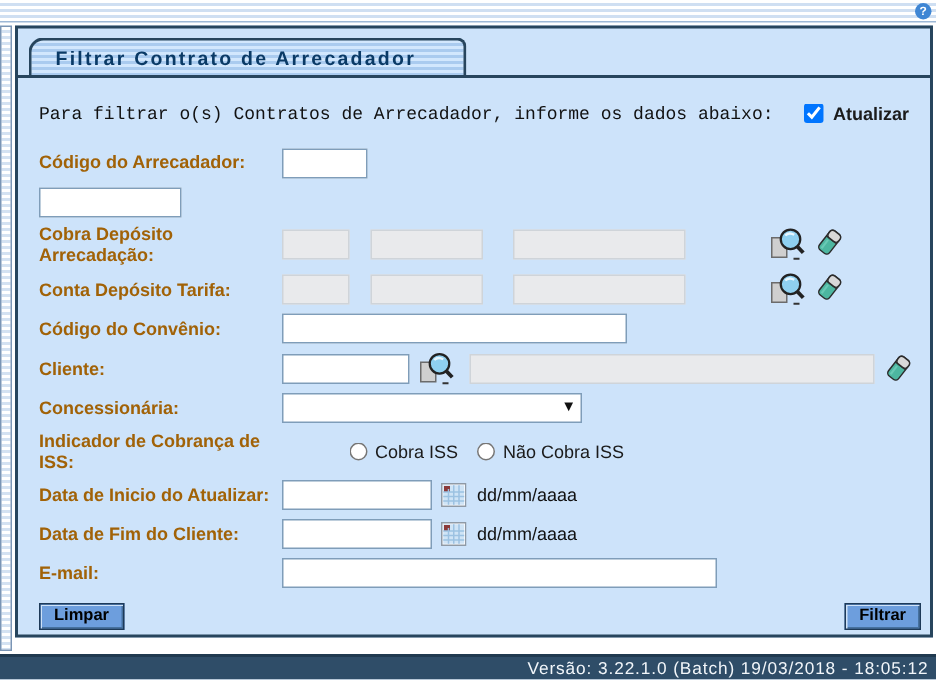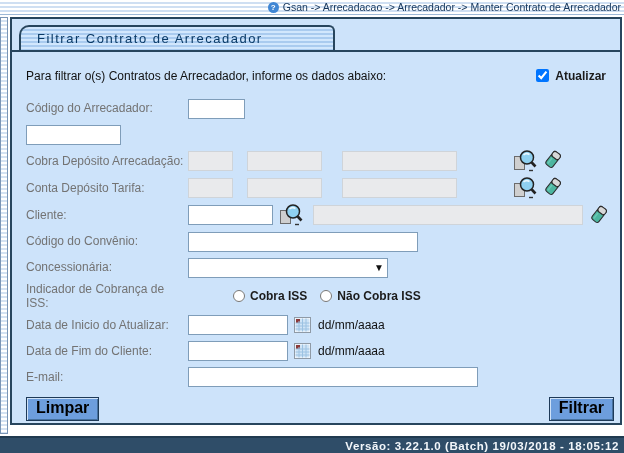--- a/index.html
+++ b/index.html
@@ -17,30 +17,30 @@
 
   
   .side-strip { position:absolute; top:17px; left:0; width:8px; height:417px;
     background:repeating-linear-gradient(180deg,#ffffff 0 2px,#d4e2f2 2px 4px);
     border:1px solid #7a95b5; }
 
   
   .panel { position:absolute; top:17px; left:10px; right:2px; height:408px;
     border:2px solid #27455d; background:#cde3fa; }
   .tab-bar { padding:6px 0 0 7px; border-bottom:2px solid #27455d; }
-  .tab { display:inline-block; width:316px; border:2px solid #27455d; border-bottom:none;
-    border-radius:10px 6px 0 0; padding:4px 0 4px 16px; font-size:13px; font-weight:normal;
+  .tab { display:inline-block; width:292px; border:2px solid #27455d; border-bottom:none;
+    border-radius:10px 6px 0 0; padding:4px 0 4px 16px; font-size:13px; font-weight:bold;
     letter-spacing:1.5px; color:#0a3a66;
     background:repeating-linear-gradient(180deg,#d2e7fd 0 2px,#aacbef 2px 4px); }
 
   .form { padding:12px 0 0 8px; }
   .row { display:flex; align-items:center; margin:3px 0 3px 6px; min-height:23px; }
-  .lbl { width:162px; flex-shrink:0; font-size:12px; font-weight:normal; color:#737373; line-height:1.2; }
+  .lbl { width:162px; flex-shrink:0; font-size:12px; font-weight:bold; color:#a16207; line-height:1.2; }
   .intro-row { margin:0 0 10px 6px; }
-  .intro { font-size:12px; color:#111; }
+  .intro { font-size:12px; color:#111;font-family:Liberation Mono, monospace; }
   .atualizar { margin-left:auto; margin-right:14px; display:flex; align-items:center; gap:6px; }
   .b-label { font-size:12px; font-weight:bold; color:#1b1b1b; }
 
   input.txt { height:20px; border:1px solid #7f9db9; background:#fff; font-size:12px;
     font-family:"Liberation Sans",sans-serif; padding:0 3px; }
   input.gray { background:#e9eaec; border:1px solid #cfd4d9; }
   .w45{width:45px}.w57{width:57px}.w75{width:75px}.w85{width:85px}.w95{width:95px}
   .w100{width:100px}.w115{width:115px}.w230{width:230px}.w270{width:270px}.w290{width:290px}
   .ml14{margin-left:14px}.ml20{margin-left:20px}.ml6{margin-left:6px}.ml8{margin-left:8px}
   .icons-right{margin-left:56px; display:flex; align-items:flex-start; gap:3px;}
@@ -48,39 +48,38 @@
   .icon-btn{display:inline-block; line-height:0; cursor:pointer;}
 
   .sel-wrap { position:relative; display:inline-block; }
   select.sel { width:200px; height:20px; border:1px solid #7f9db9; background:#fff;
     font-size:12px; appearance:none; -webkit-appearance:none; padding:0 18px 0 3px;
     font-family:"Liberation Sans",sans-serif; }
   .sel-arrow { position:absolute; right:4px; top:4px; font-size:10px; color:#111; pointer-events:none; }
 
   .radio-group { display:flex; align-items:center; gap:5px; margin-left:45px; }
   .radio-group input { width:12px; height:12px; }
-  .radio-lbl { font-size:12px; font-weight:bold; color:#1b1b1b; margin-right:8px; }
+  .radio-lbl { font-size:12px; font-weight:normal; color:#1b1b1b; margin-right:8px; }
 
   .hint { font-size:12px; color:#111; margin-left:7px; }
 
   .buttons-row { margin:8px 6px 0 6px; display:flex; justify-content:space-between; }
-  .btn { font-family:"Liberation Sans",sans-serif; font-size:16px; font-weight:bold; color:#000;
+  .btn { font-family:"Liberation Sans",sans-serif; font-size:11px; font-weight:bold; color:#000;
     background:#6d9edd; border:1px solid #1e3a58; padding:1px 9px 3px;
     box-shadow:inset 1px 1px 0 #cfe2f7, inset -1px -1px 0 #46719f; cursor:pointer; }
 
   .footer { position:absolute; bottom:0; left:0; right:0; height:17px; background:#2f4d68;
     border-top:2px solid #203a50; display:flex; justify-content:flex-end; align-items:center; }
-  .footer span { font-size:11.5px; font-weight:bold; color:#f2f6fa; letter-spacing:0.6px; padding-right:5px; }
+  .footer span { font-size:11.5px; font-weight:normal; color:#f2f6fa; letter-spacing:0.6px; padding-right:5px; }
 </style>
 </head>
 <body>
 
 <div class="topbar">
   <span class="help-icon">?</span>
-  <span class="crumb">Gsan -&gt; Arrecadacao -&gt; Arrecadador -&gt; Manter Contrato de Arrecadador</span>
 </div>
 
 <div class="side-strip"></div>
 
 <div class="panel">
   <div class="tab-bar">
     <div class="tab">Filtrar Contrato de Arrecadador</div>
   </div>
 
   <div class="form">
@@ -149,20 +148,25 @@
           <svg width="22" height="22" viewBox="0 0 22 22">
             <g transform="rotate(38 11 11)">
               <rect x="6.5" y="2.5" width="8.5" height="16" rx="2.5" fill="#4db6a0" stroke="#2c2c2c"></rect>
               <path d="M6.5 8.5 h8.5" stroke="#2c2c2c"></path>
               <rect x="6.5" y="2.5" width="8.5" height="6" rx="2.5" fill="#d8d8d8" stroke="#2c2c2c"></rect>
               <line x1="9" y1="10" x2="9" y2="17" stroke="#69c9b5" stroke-width="1.4"></line>
             </g>
           </svg>
         </span>
       </span>
+    </div>
+
+    <div class="row">
+      <label class="lbl">Código do Convênio:</label>
+      <input class="txt w230" value="" style="">
     </div>
 
     <div class="row">
       <label class="lbl">Cliente:</label>
       <input class="txt w85" value="" style="">
       <span class="icon-btn ml6">
         <svg width="26" height="24" viewBox="0 0 26 24">
           <rect x="1.5" y="7.5" width="10" height="13" fill="#cfcfcf" stroke="#6b6b6b"></rect>
           <circle cx="14" cy="8.5" r="6.5" fill="#8fd0f0" stroke="#222" stroke-width="1.5"></circle>
           <path d="M10.5 6 Q13 3.5 16.5 5.5" fill="none" stroke="#e8f7ff" stroke-width="1.6"></path>
@@ -177,25 +181,20 @@
             <rect x="6.5" y="2.5" width="8.5" height="16" rx="2.5" fill="#4db6a0" stroke="#2c2c2c"></rect>
             <path d="M6.5 8.5 h8.5" stroke="#2c2c2c"></path>
             <rect x="6.5" y="2.5" width="8.5" height="6" rx="2.5" fill="#d8d8d8" stroke="#2c2c2c"></rect>
             <line x1="9" y1="10" x2="9" y2="17" stroke="#69c9b5" stroke-width="1.4"></line>
           </g>
         </svg>
       </span>
     </div>
 
     <div class="row">
-      <label class="lbl">Código do Convênio:</label>
-      <input class="txt w230" value="" style="">
-    </div>
-
-    <div class="row">
       <label class="lbl">Concessionária:</label>
       <span class="sel-wrap">
         <select class="sel"><option></option></select>
         <span class="sel-arrow">▼</span>
       </span>
     </div>
 
     <div class="row">
       <label class="lbl">Indicador de Cobrança de ISS:</label>
       <span class="radio-group">

